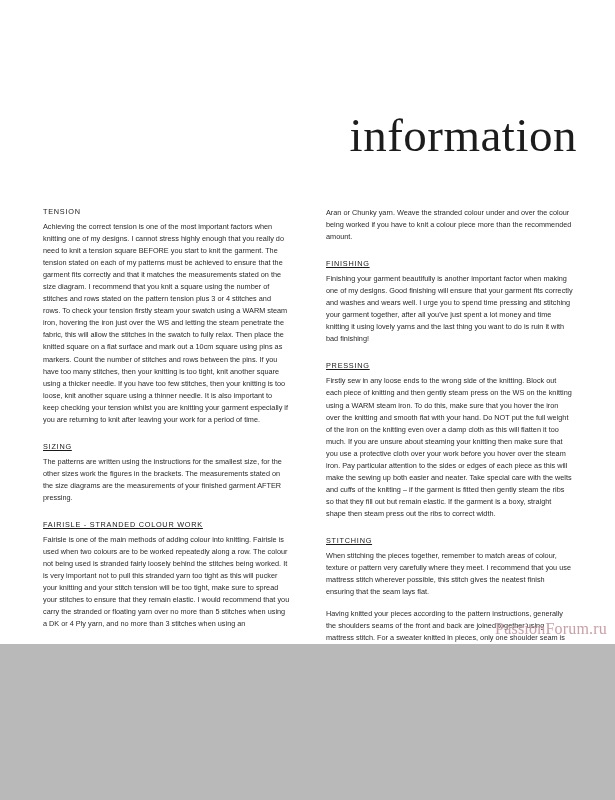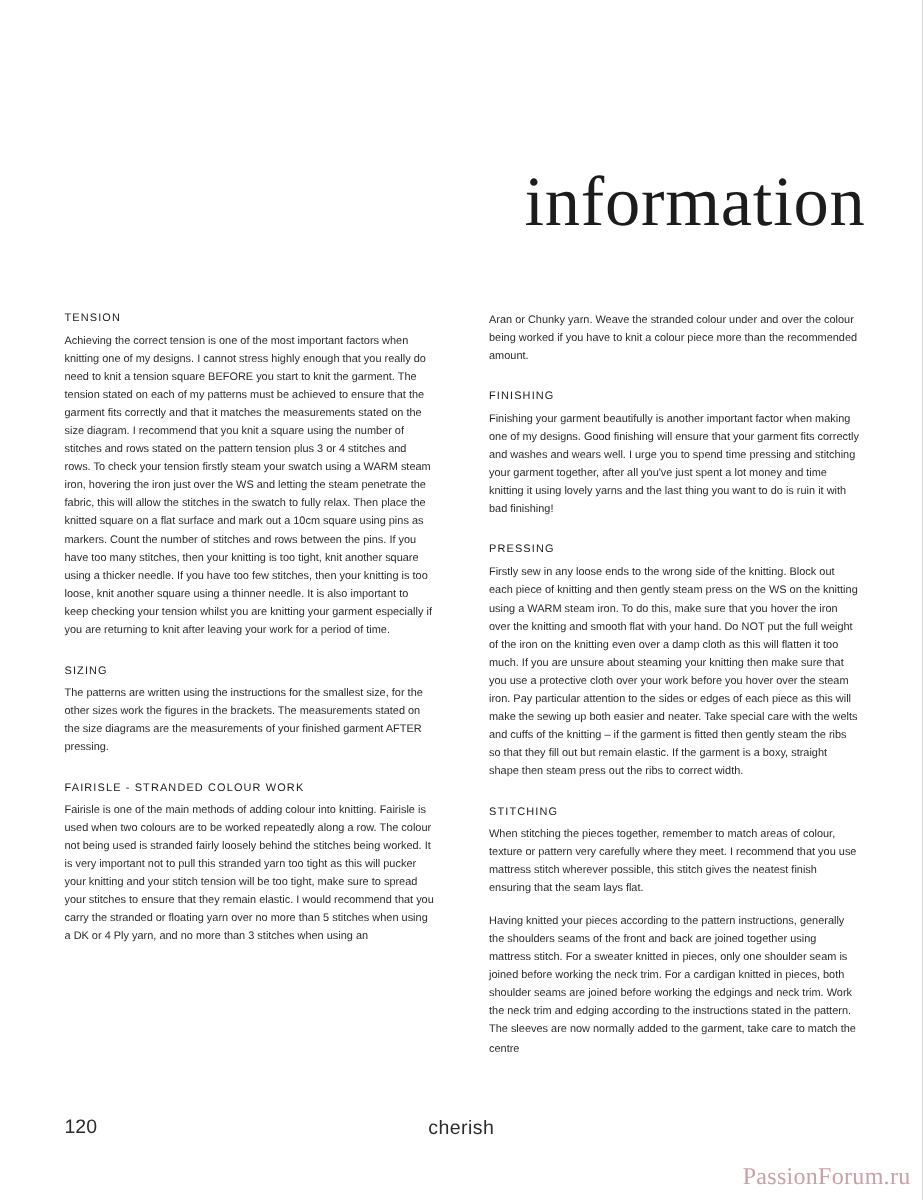--- a/index.html
+++ b/index.html
@@ -6,21 +6,21 @@
     margin: 0;
     padding: 0;
     background: #b9b9b9;
   }
   body {
     font-family: "Liberation Sans", sans-serif;
   }
   .page {
     position: relative;
     width: 615px;
-    height: 800px;
+    height: 644px;
     background: #ffffff;
     overflow: hidden;
     margin: 0 auto;
   }
   .title {
     position: absolute;
     right: 38px;
     top: 112px;
     font-family: "Liberation Serif", serif;
     font-size: 47px;
@@ -46,20 +46,21 @@
   .sec-head {
     font-size: 7.3px;
     letter-spacing: 0.75px;
     color: #1a1a1a;
     text-transform: uppercase;
     margin: 0 0 5px 0;
     font-weight: normal;
   }
   .sec-head.spaced {
     margin-top: 16px;
+    text-decoration: underline;
   }
   .para {
     font-size: 7.3px;
     line-height: 12.05px;
     color: #2a2a2a;
     margin: 0 0 0 0;
     text-align: left;
   }
   .para + .para {
     margin-top: 10px;

